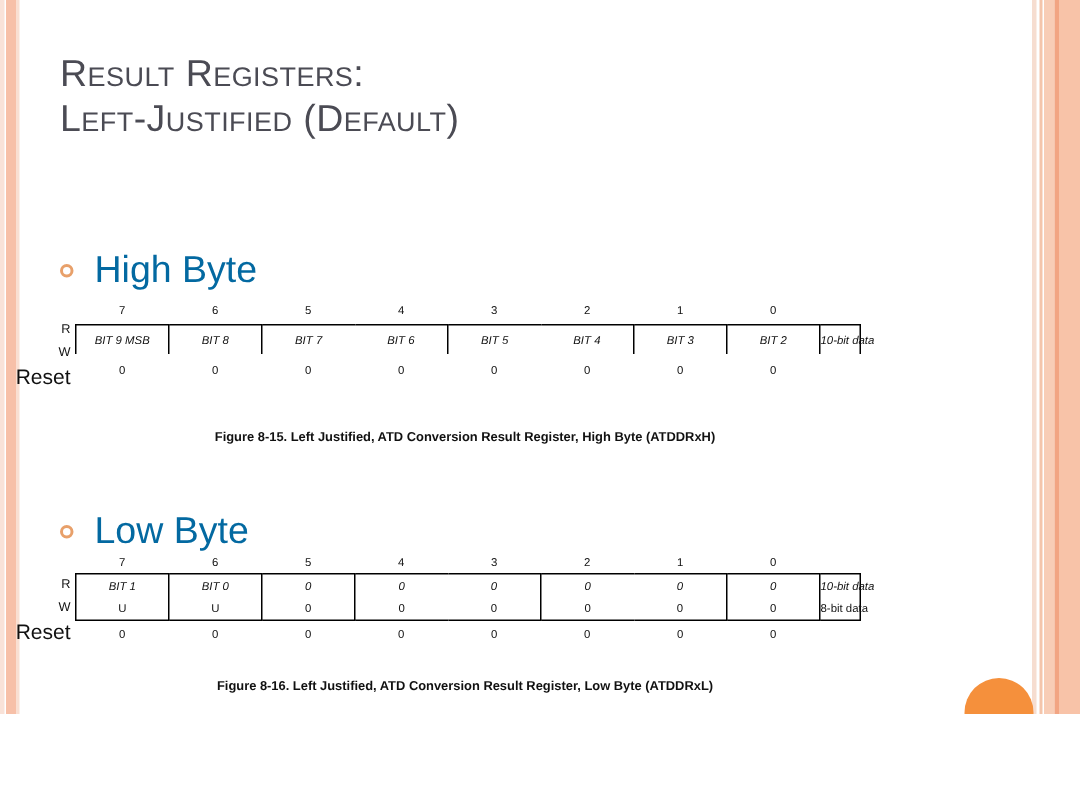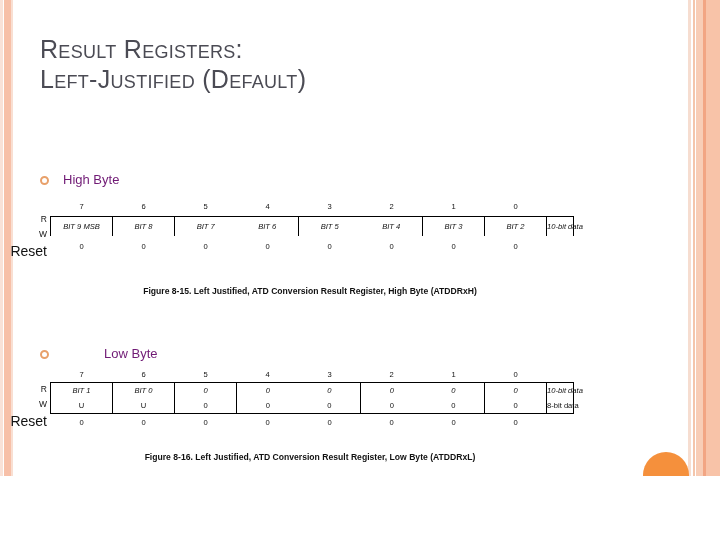--- a/index.html
+++ b/index.html
@@ -58,26 +58,26 @@
   .bullet-mark {
     width: 9px;
     height: 9px;
     border: 2px solid #e8a06a;
     border-radius: 50%;
     box-sizing: border-box;
     margin-right: 14px;
     flex: none;
   }
   .bullet-text {
-    color: #701a75;
-    font-size: 13px;
+    color: #0369a1;
+    font-size: 25px;
     line-height: 22px;
   }
   #bullet-high { top: 169px; }
-  #bullet-low  { top: 343px; gap: 41px; }
+  #bullet-low  { top: 343px; }
 
   
   .figure {
     position: absolute;
     left: 10px;
     width: 600px;
     color: #111111;
   }
   #figure-high { top: 198px; }
   #figure-low  { top: 368px; }

